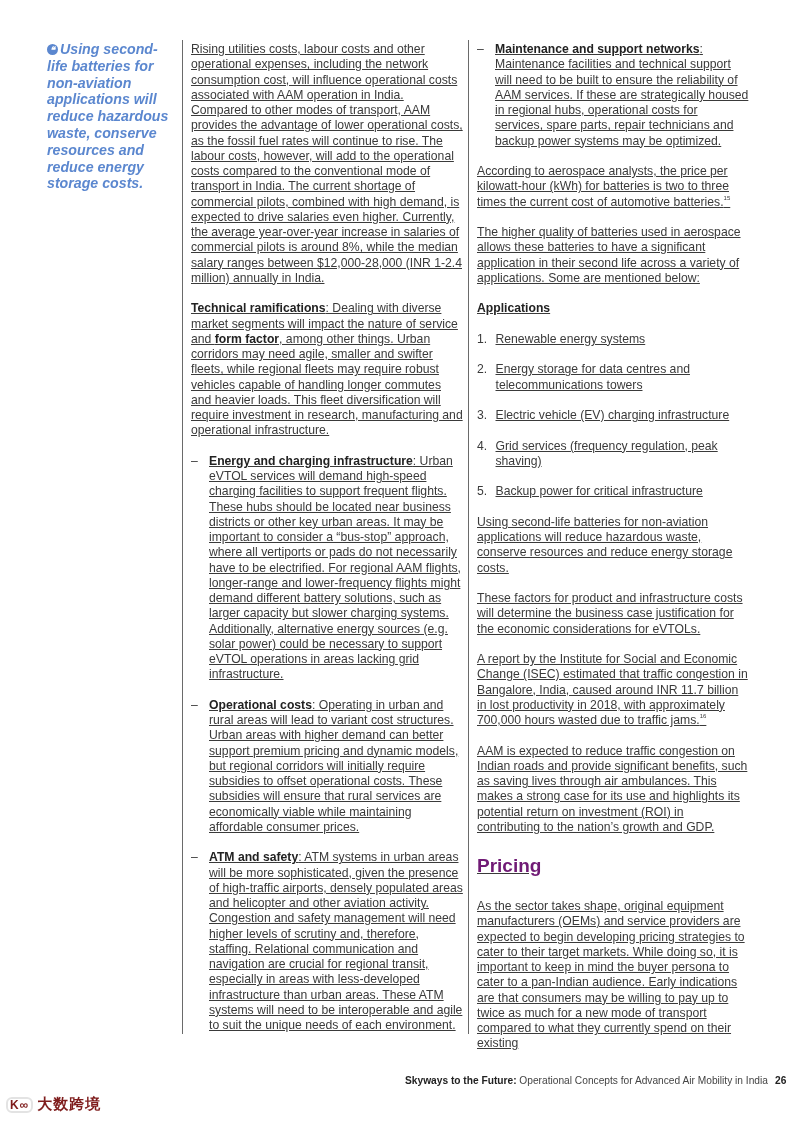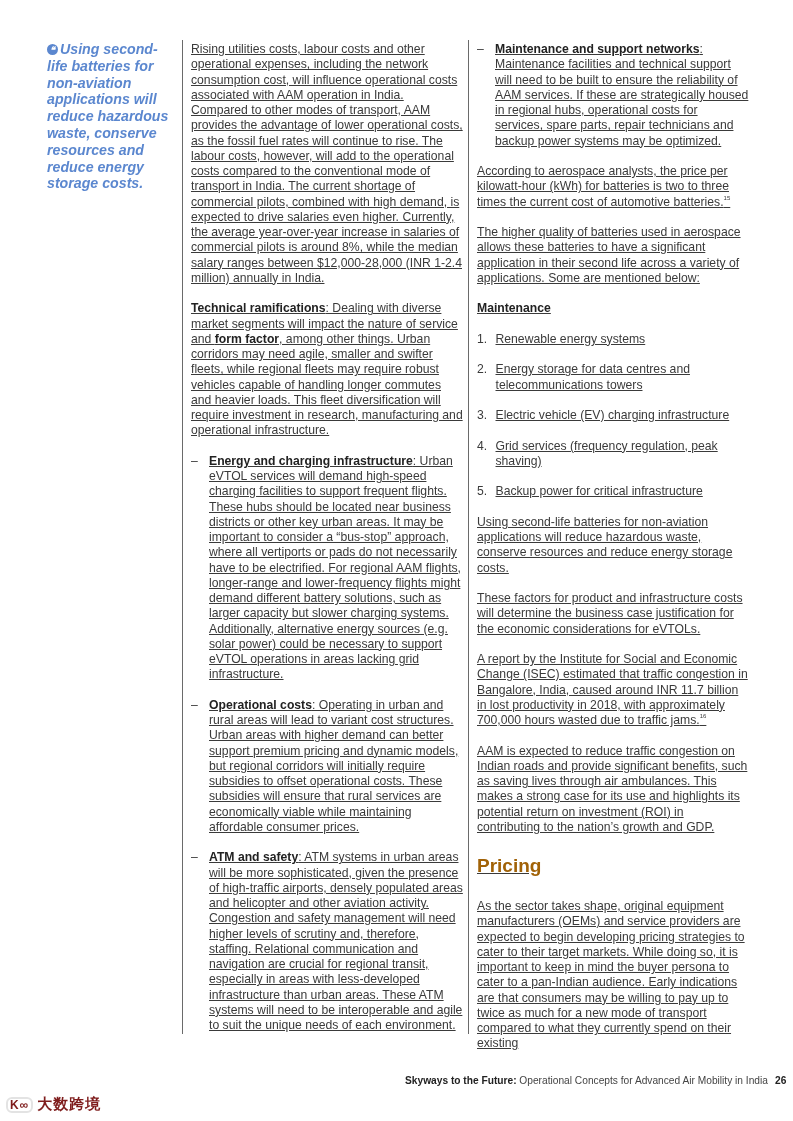--- a/index.html
+++ b/index.html
@@ -22,21 +22,21 @@
   .col { position: absolute; font-size: 12.2px; line-height: 15.25px; text-decoration: underline; }
   .col.c1 { left: 191px; top: 42px; width: 272px; }
   .col.c2 { left: 477px; top: 42px; width: 272px; }
   p { margin: 0 0 15.25px 0; }
   b { color: #222; font-weight: bold; }
   .dash { position: relative; padding-left: 18px; margin-bottom: 15.25px; }
   .dash .mark { position: absolute; left: 0; top: 0; }
   .apps-title { font-weight: bold; color: #222; margin-bottom: 15.25px; }
   .ol-item { position: relative; padding-left: 18.5px; margin-bottom: 15.25px; }
   .ol-item .num { position: absolute; left: 0; top: 0; }
-  h2 { font-size: 19px; font-weight: bold; color: #a16207; margin: 20px 0 22px 0; line-height: 22px; }
+  h2 { font-size: 19px; font-weight: bold; color: #701a75; margin: 20px 0 22px 0; line-height: 22px; }
   sup { font-size: 6px; line-height: 0; vertical-align: 6px; }
   .footer {
     position: absolute; left: 376px; top: 1075px; font-size: 10.2px; color: #444; white-space: nowrap;
   }
   .footer b { color: #222; margin-left: 29px; }
   .footer .page { font-weight: bold; color: #222; margin-left: 7px; text-align: center; }
   .watermark {
     position: absolute; left: 6px; top: 1095px; color: #7f1d1d; font-size: 15px; font-weight: bold;
     letter-spacing: 1px;
   }
@@ -73,21 +73,21 @@
   </div>
 </div>
 
 <div class="col c2">
   <div class="dash">
     <span class="mark">–</span>
     <b>Maintenance and support networks</b><span>: Maintenance facilities and technical support will need to be built to ensure the reliability of AAM services. If these are strategically housed in regional hubs, operational costs for services, spare parts, repair technicians and backup power systems may be optimized.</span>
   </div>
   <p><span>According to aerospace analysts, the price per kilowatt-hour (kWh) for batteries is two to three times the current cost of automotive batteries.</span><sup>15</sup></p>
   <p>The higher quality of batteries used in aerospace allows these batteries to have a significant application in their second life across a variety of applications. Some are mentioned below:</p>
-  <div class="apps-title">Maintenance</div>
+  <div class="apps-title">Applications</div>
 
   <div class="ol-item">
     <span class="num">1.</span>
     <span>Renewable energy systems</span>
   </div>
   <div class="ol-item">
     <span class="num">2.</span>
     <span>Energy storage for data centres and telecommunications towers</span>
   </div>
   <div class="ol-item">

